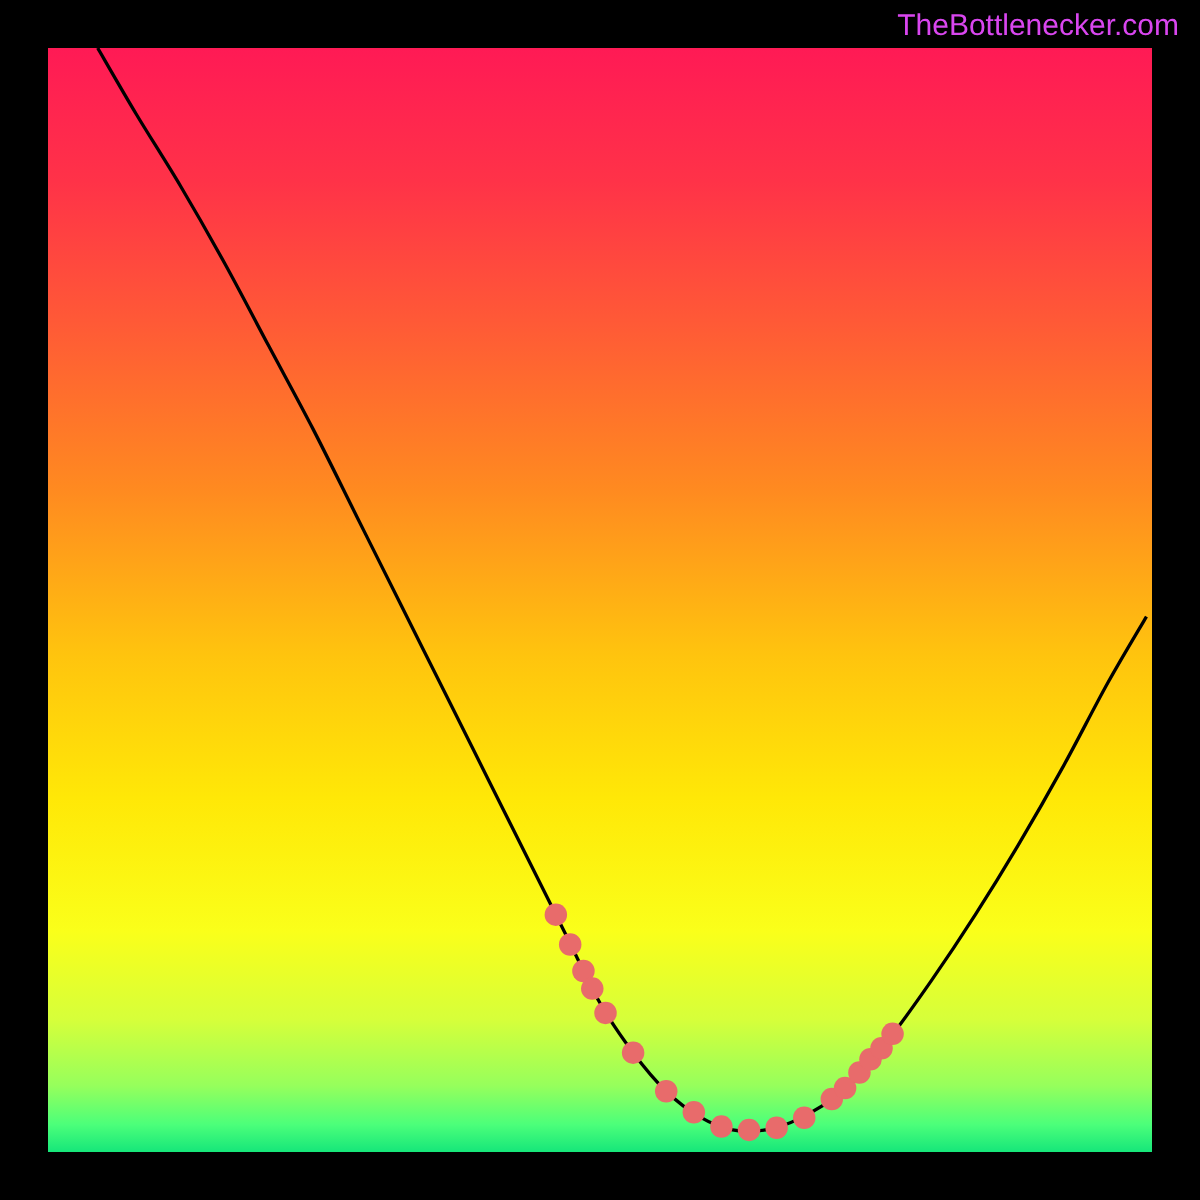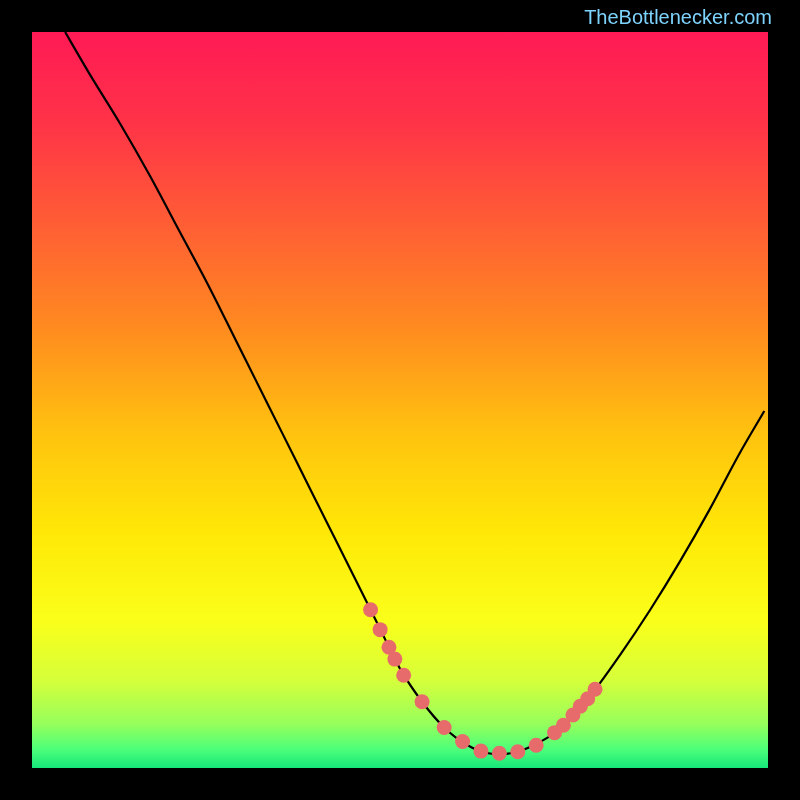--- a/index.html
+++ b/index.html
@@ -7,22 +7,22 @@
     padding: 0;
     width: 800px;
     height: 800px;
     background: #000;
     position: relative;
     font-family: Arial, sans-serif;
   }
   .watermark {
     position: absolute;
     top: 6px;
-    right: 28px;
-    color: #7dd3fc;
+    right: 14px;
+    color: #d946ef;
     font-size: 20px;
     font-weight: 500;
     z-index: 10;
   }
   .plot-area {
     position: absolute;
     left: 32px;
     top: 32px;
     width: 736px;
     height: 736px;

